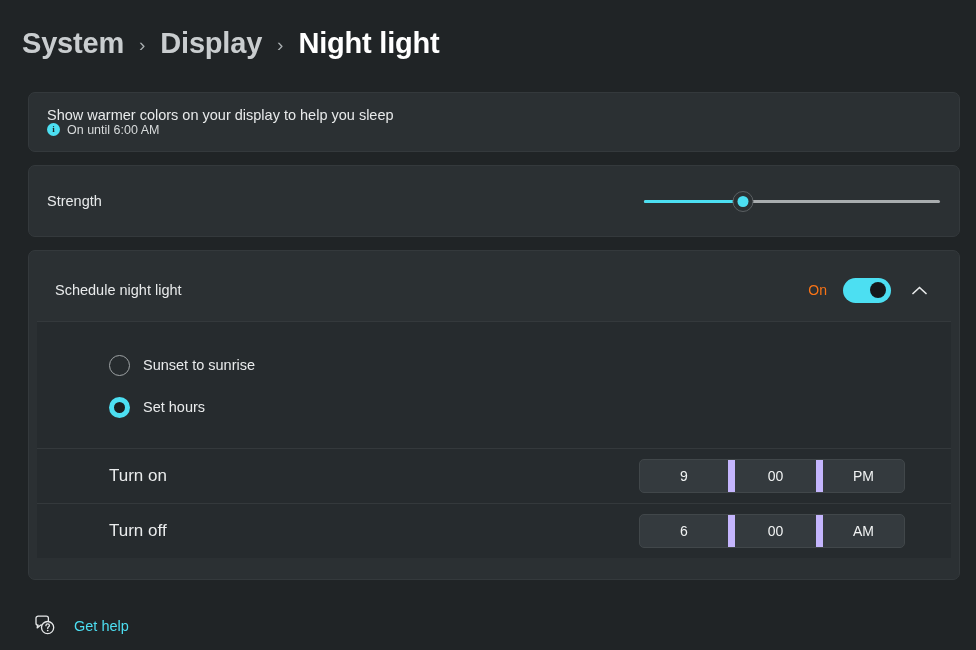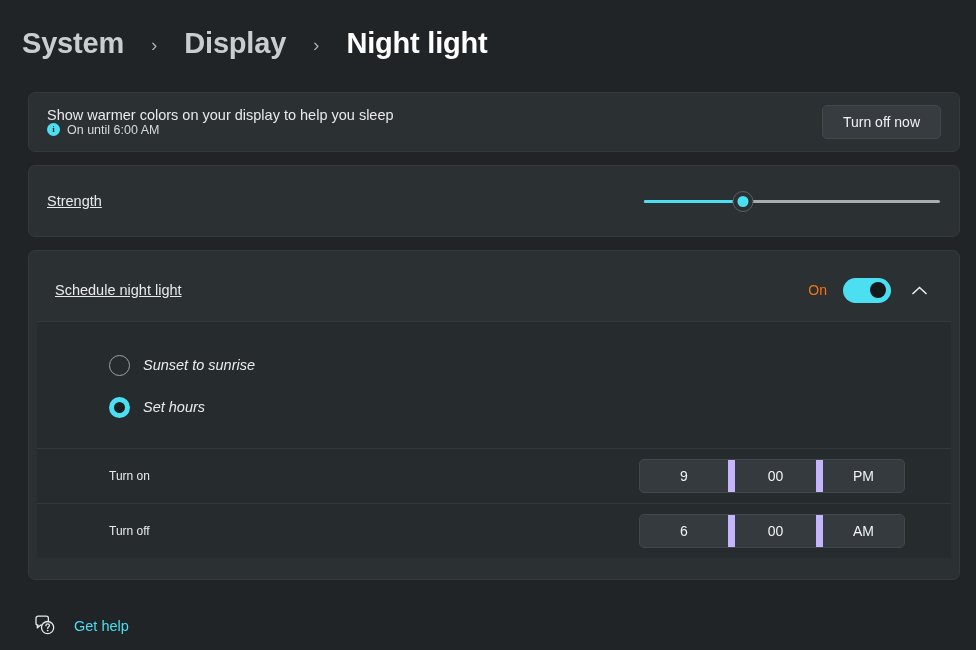--- a/index.html
+++ b/index.html
@@ -19,21 +19,21 @@
     background: #202426;
   }
 
   
   .breadcrumb {
     position: absolute;
     left: 22px;
     top: 22px;
     display: flex;
     align-items: center;
-    gap: 27px;
+    gap: 15px;
     height: 42px;
   }
   .crumb-link {
     font-size: 29px;
     font-weight: 600;
     color: #c9cdcf;
     letter-spacing: -0.2px;
     line-height: 1;
     white-space: nowrap;
   }
@@ -115,21 +115,20 @@
     cursor: pointer;
     white-space: nowrap;
   }
 
   
   #card-strength { top: 165px; height: 72px; }
   #card-strength .card-row { height: 70px; }
   .row-label {
     font-size: 14.5px;
     color: #e8eaeb;
-    text-decoration: underline;
   }
   .slider {
     position: relative;
     width: 296px;
     height: 22px;
     margin-right: 1px;
     display: flex;
     align-items: center;
     cursor: pointer;
   }
@@ -217,34 +216,33 @@
     flex: none;
     display: flex; align-items: center; justify-content: center;
   }
   .radio.checked {
     border: 5px solid #4cdff2;
     background: #1b1f21;
   }
   .radio-label {
     font-size: 14.5px;
     color: #e9ebec;
-    font-style: italic;
   }
 
   .time-row {
     display: flex;
     align-items: center;
     justify-content: space-between;
     height: 55px;
     padding-left: 72px;
     padding-right: 46px;
     border-top: 1px solid #34393c;
   }
   .time-label {
-    font-size: 12px;
+    font-size: 17px;
     color: #e9ebec;
   }
   .time-picker {
     display: flex;
     background: #343a3e;
     border: 1px solid #41474a;
     border-radius: 5px;
     overflow: hidden;
     height: 34px;
   }
@@ -298,21 +296,20 @@
     <div class="card-row">
       <div class="status-text-wrap">
         <div class="status-title">Show warmer colors on your display to help you sleep</div>
         <div class="status-sub-row">
           <span class="info-icon">
               <span>i</span>
             </span>
           <span class="status-sub">On until 6:00 AM</span>
         </div>
       </div>
-      <button class="btn-standard">Turn off now</button>
     </div>
   </div>
 
   <div class="card" id="card-strength">
     <div class="card-row">
       <div class="row-label">Strength</div>
       <div class="slider">
         <div class="slider-track"></div>
         <div class="slider-fill" id="slider-fill" style="width: 33.5%;"></div>
         <div class="slider-thumb" id="slider-thumb" style="left: 33.5%;">

